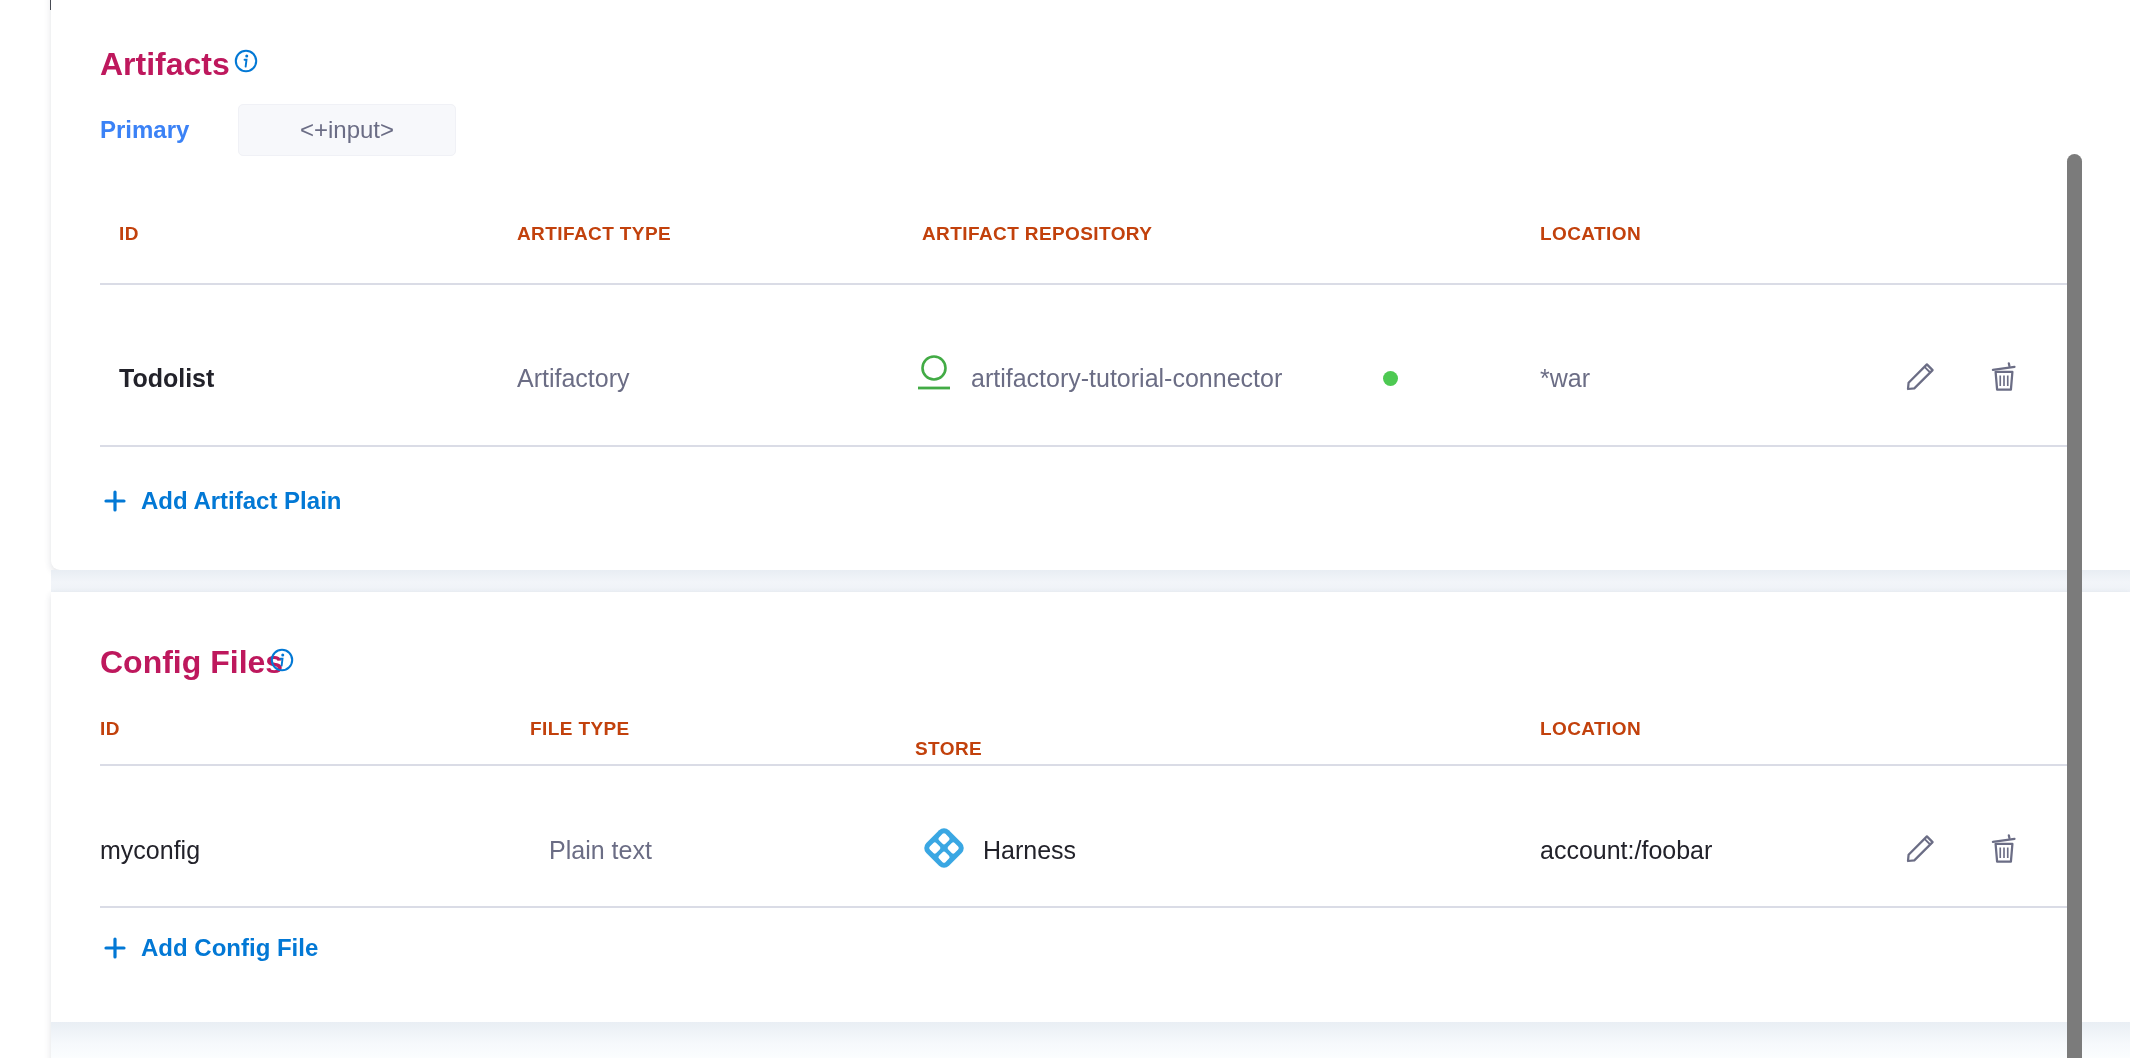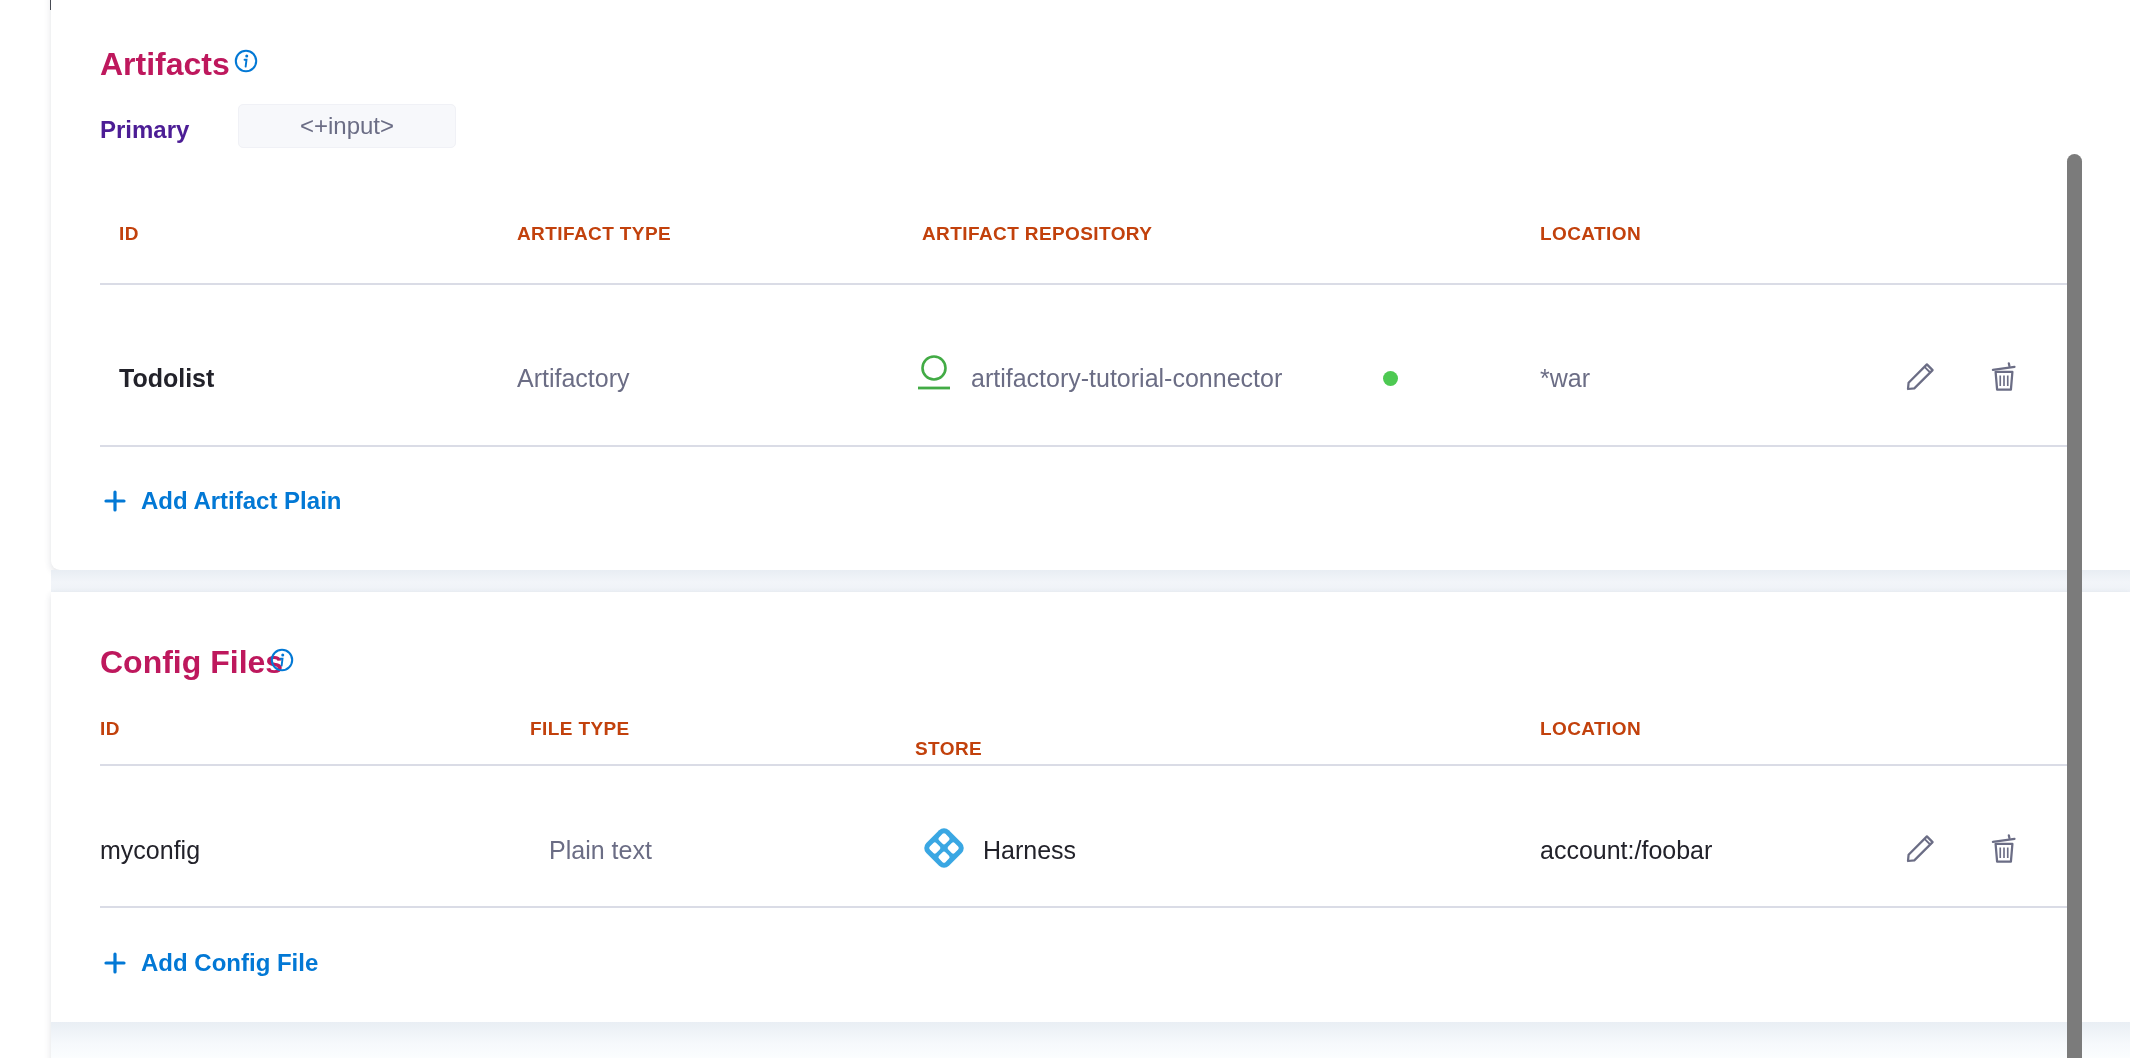--- a/index.html
+++ b/index.html
@@ -17,23 +17,23 @@
   .card.configs { top:592px; height:542px; border-bottom-left-radius:9px; }
 
   .gap-strip { position:absolute; left:51px; top:570px; width:2079px; height:22px;
     background:linear-gradient(180deg,#e8edf3 0%,#f2f5f9 55%,#eef2f7 100%); }
   .bottom-strip { position:absolute; left:51px; top:1022px; width:2079px; height:36px;
     background:linear-gradient(180deg,#e9eef4 0%,#f6f9fc 60%,#fbfdfe 100%); }
 
   .sec-title { position:absolute; font-size:32px; font-weight:bold; color:#be185d; }
   .info-icon { position:absolute; width:24px; height:24px; cursor:pointer; }
 
-  .label-bold { position:absolute; font-size:24px; font-weight:bold; color:#4c1d95; }
-
-  .input-chip { position:absolute; left:187px; top:114px; width:218px; height:44px;
+  .label-bold { position:absolute; font-size:24px; font-weight:bold; color:#3b82f6; }
+
+  .input-chip { position:absolute; left:187px; top:114px; width:218px; height:52px;
     background:#f7f8fb; border:1px solid #f0f1f6; border-radius:5px;
     display:flex; align-items:center; justify-content:center;
     font-size:24px; color:#6b6d85; cursor:pointer; }
 
   .col-header { position:absolute; font-size:19px; font-weight:bold; color:#c2410c;
     letter-spacing:0.4px; }
 
   .divider { position:absolute; left:49px; width:1978px; height:2px; background:#dadce6; }
 
   .cell-dark { position:absolute; font-size:25px; color:#22222a; }
@@ -175,21 +175,21 @@
           <path d="M6.4 8.6 H17.6 L16.6 20.4 H7.4 Z" stroke-linejoin="round"></path>
           <path d="M4.6 7.2 L19 5.2" stroke-linecap="round"></path>
           <path d="M15.6 4.6 L15.2 2.9" stroke-linecap="round"></path>
           <path d="M9.5 11 V18 M12 11 V18 M14.5 11 V18" stroke-width="1.1"></path>
         </svg>
       </button>
     </div>
 
     <div class="divider" style="top:314px;"></div>
 
-    <button class="add-link" style="left:52px; top:357px;">
+    <button class="add-link" style="left:52px; top:342px;">
       <span class="plus">
         <svg viewBox="0 0 24 24" fill="none" stroke="#0278d5" stroke-width="3.2" stroke-linecap="round">
           <path d="M12 3 V21 M3 12 H21"></path>
         </svg>
       </span>
       <span class="txt">Add Config File</span>
     </button>
   </section>
 
   <div class="bottom-strip"></div>

